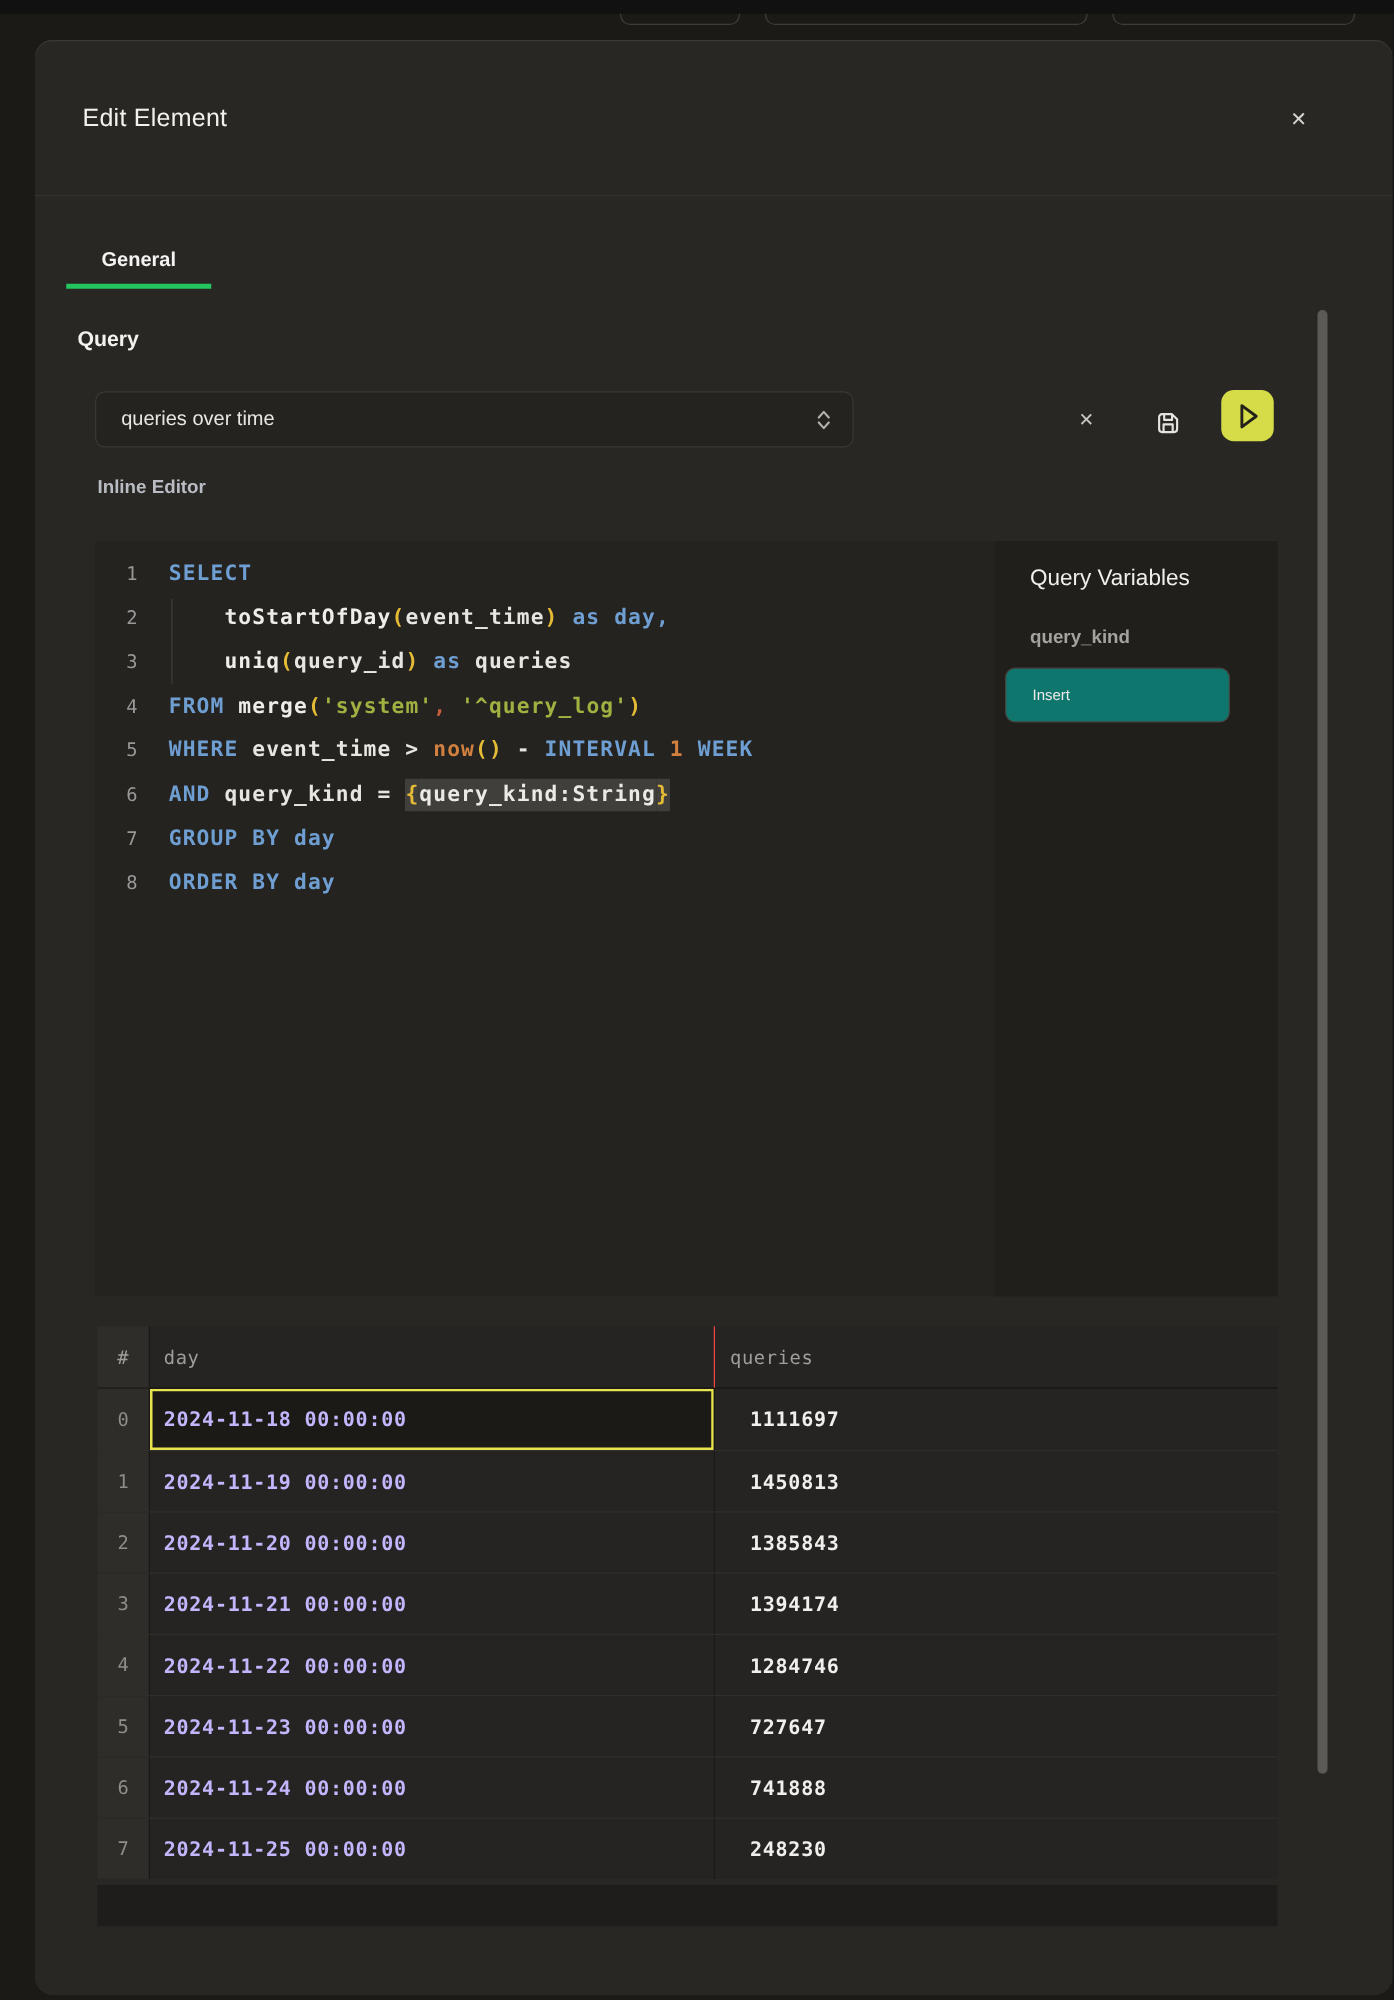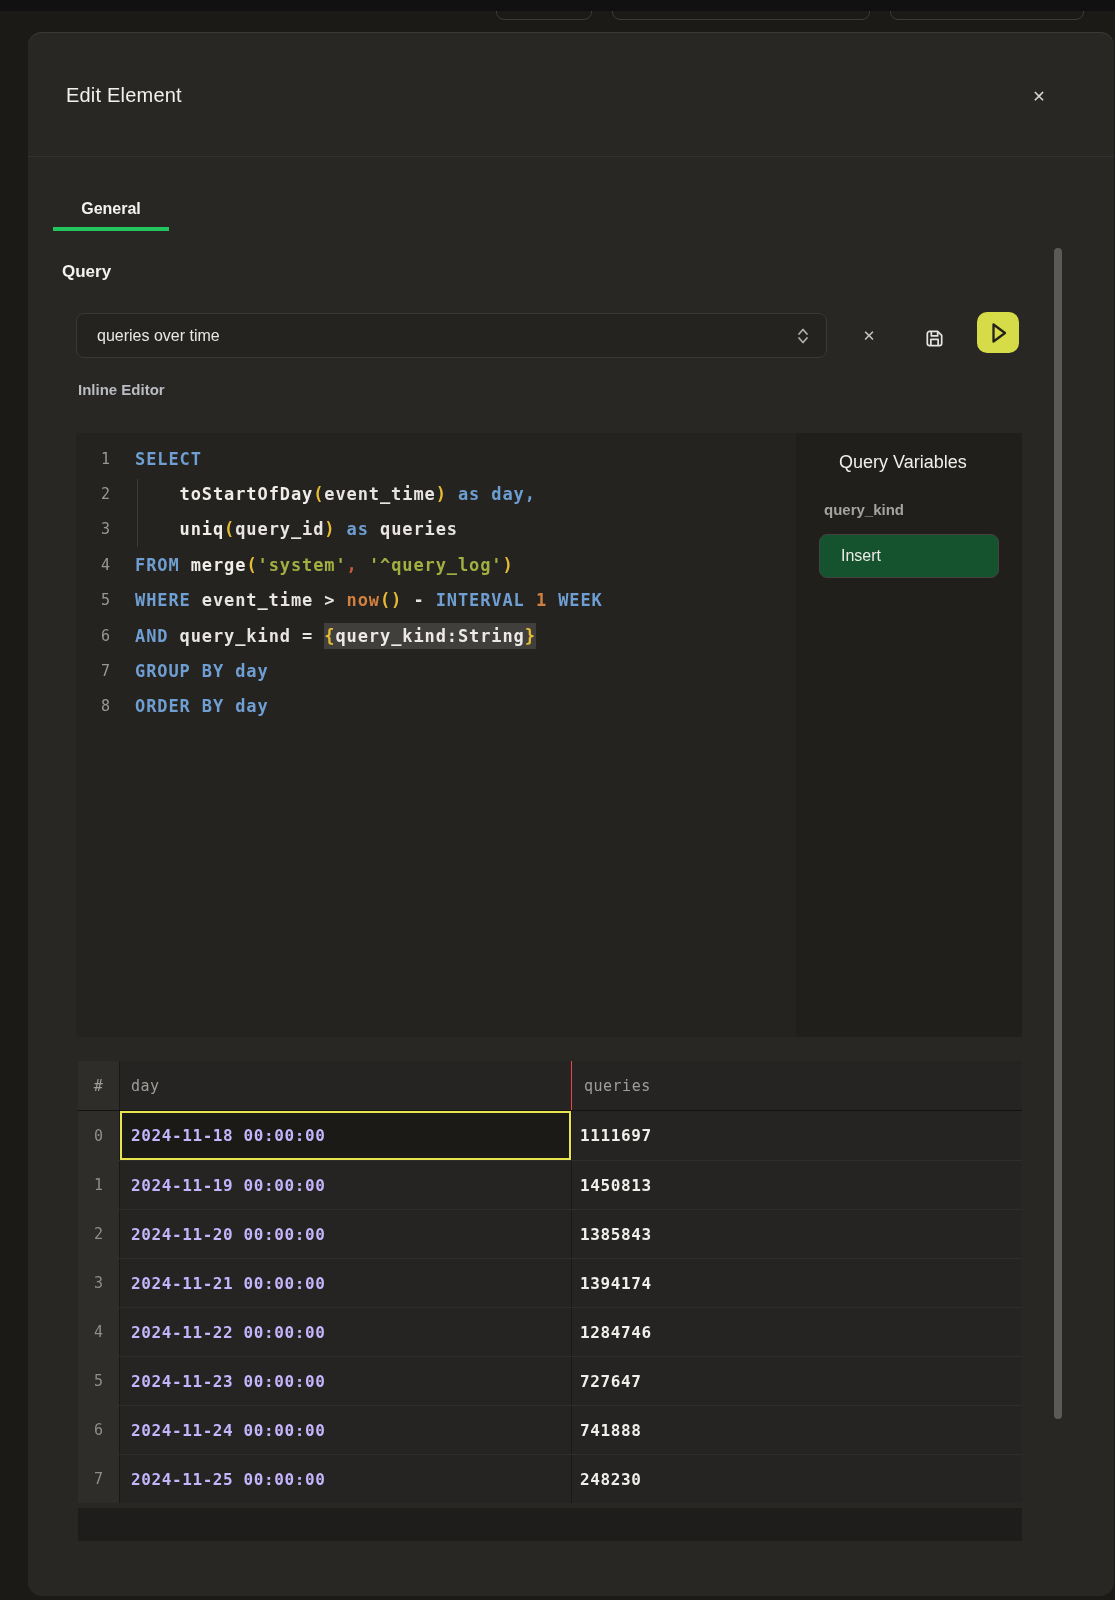--- a/index.html
+++ b/index.html
@@ -24,21 +24,21 @@
                border:none; color:#d8d6d3; font-size:16px; line-height:26px; text-align:center; cursor:pointer; }
   .divider { position:absolute; left:0; top:124px; width:100%; height:1px; background:#343230; }
 
   .tab { position:absolute; left:25px; top:158px; width:116px; height:41px;
          display:flex; align-items:center; justify-content:center;
          color:#f4f3f1; font-size:16px; font-weight:600;
          border-bottom:4px solid #22c55e; cursor:pointer; }
 
   .section-heading { position:absolute; left:34px; top:230px; font-size:17px; font-weight:700; color:#f4f2ef; }
 
-  .select { position:absolute; left:48px; top:281px; width:751px; height:45px;
+  .select { position:absolute; left:48px; top:281px; width:607px; height:45px;
             background:#252320; border:1px solid #3a3835; border-radius:8px;
             display:flex; align-items:center; cursor:pointer; }
   .select-value { margin-left:20px; font-size:16px; color:#e9e7e4; }
   .chevrons { position:absolute; right:16px; top:12px; }
 
   .icon-btn { position:absolute; background:none; border:none; cursor:pointer;
               display:flex; align-items:center; justify-content:center; }
   .clear-btn { left:826px; top:289px; width:30px; height:30px; color:#c9c7c4; font-size:15px; }
   .save-btn  { left:891px; top:291px; width:30px; height:30px; }
   .run-btn { position:absolute; left:949px; top:280px; width:42px; height:41px;
@@ -60,46 +60,46 @@
   .tk-pl  { color:#e7e4e1; }
   .tk-fn  { color:#f0ede9; }
   .tk-pa  { color:#e5bb35; }
   .tk-st  { color:#a2af41; }
   .tk-cm  { color:#c65b3e; }
   .tk-or  { color:#d2803f; }
   .tk-pr  { color:#ece9e6; background:#413f3c; padding:3px 0; }
   .tk-prb { color:#e5bb35; background:#413f3c; padding:3px 0; }
 
   .variables-panel { position:absolute; right:0; top:0; width:226px; height:604px; background:#201f1c; }
-  .vars-title { position:absolute; left:43px; top:19px; font-size:18px; font-weight:500; color:#f1efec; }
+  .vars-title { position:absolute; left:28px; top:19px; font-size:18px; font-weight:500; color:#f1efec; }
   .var-name { position:absolute; left:28px; top:68px; font-size:15px; font-weight:600; color:#a5a3a0; }
-  .insert-btn { position:absolute; left:23px; top:101px; width:180px; height:44px;
-                background:#14532d; border:1px solid #454340; border-radius:8px;
-                color:#edebe8; font-size:16px; text-align:left; padding-left:21px; cursor:pointer;
+  .insert-btn { position:absolute; left:8px; top:101px; width:180px; height:44px;
+                background:#0f766e; border:1px solid #454340; border-radius:8px;
+                color:#edebe8; font-size:12px; text-align:left; padding-left:21px; cursor:pointer;
                 font-family:"Liberation Sans", sans-serif; }
 
   
   .results-table { position:absolute; left:50px; top:1029px; width:944px;
                    font-family:"DejaVu Sans Mono", monospace; }
   .t-header { display:flex; height:50px; background:#252422; border-bottom:1px solid #141311; }
   .h-idx { flex:none; width:42px; background:#2e2d2a; border-right:1px solid #1a1917;
            display:flex; align-items:center; justify-content:center;
            color:#a09e9b; font-size:15px; letter-spacing:.5px; }
   .h-day { flex:none; width:452px; border-right:1px solid #ef4444; display:flex; align-items:center;
            padding-left:11px; color:#a09e9b; font-size:15px; letter-spacing:.5px; }
   .h-q   { flex:1; display:flex; align-items:center; padding-left:12px;
            color:#a09e9b; font-size:15px; letter-spacing:.5px; }
   .t-row { display:flex; height:49px; background:#252422; }
   .t-row + .t-row { border-top:1px solid #2f2e2b; }
   .c-idx { flex:none; width:42px; background:#2e2d2a; border-right:1px solid #1a1917;
            display:flex; align-items:center; justify-content:center;
            color:#8f8d8a; font-size:15px; }
   .c-day { flex:none; width:452px; border-right:1px solid #1a1917; display:flex; align-items:center;
            padding-left:11px; color:#c4b5fd; font-size:16px; font-weight:700; letter-spacing:.6px; cursor:pointer; }
-  .c-q   { flex:1; display:flex; align-items:center; padding-left:8px;
+  .c-q   { flex:1; display:flex; align-items:center; padding-left:28px;
            color:#f1efec; font-size:16px; font-weight:700; letter-spacing:.6px; cursor:pointer; }
   .c-day.selected { box-shadow: inset 0 0 0 2px #e7e44e; background:#1b1a17; }
 
   .t-footer { position:absolute; left:50px; top:1476px; width:944px; height:33px; background:#1e1d1b; }
 
   .scrollbar { position:absolute; left:1026px; top:216px; width:8px; height:1171px;
                border-radius:4px; background:#5b5a57; cursor:pointer; }
 </style>
 </head>
 <body>

